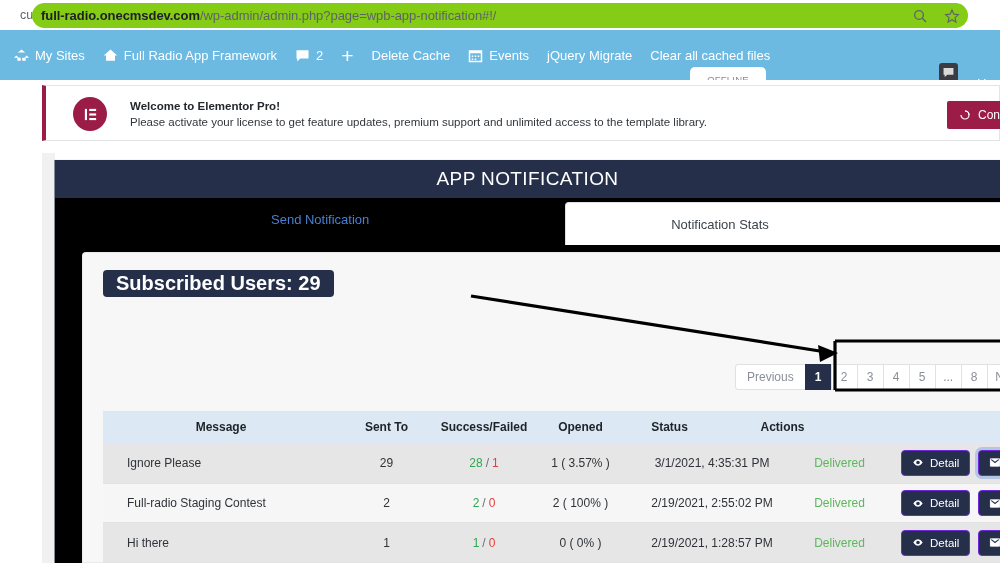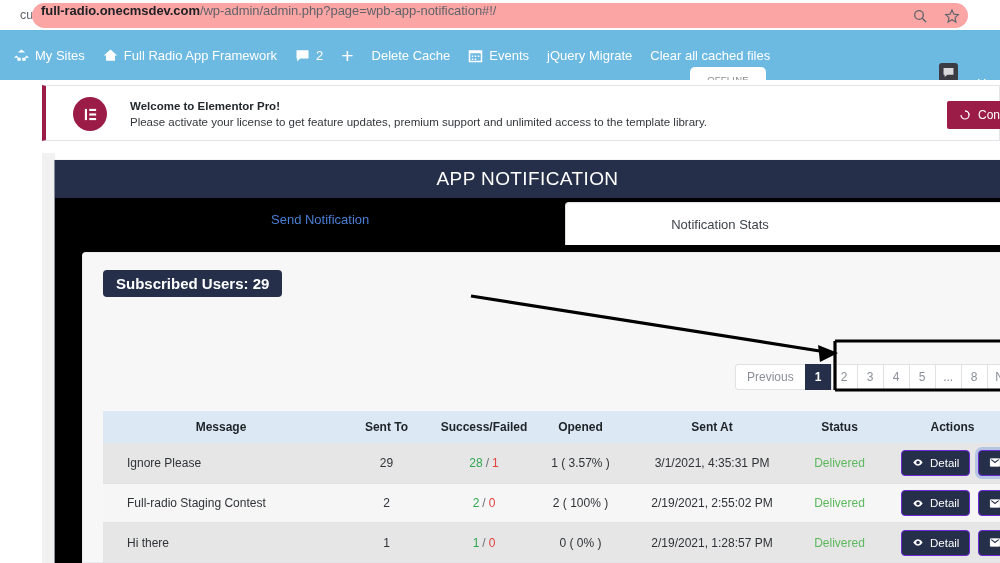--- a/index.html
+++ b/index.html
@@ -19,22 +19,22 @@
     background: #ffffff;
     display: flex; align-items: center;
   }
   .sec-label {
     font-size: 12.5px; color: #5f6368; padding-left: 20px; padding-right: 9px;
     letter-spacing: .1px; white-space: nowrap;
   }
   .sec-divider { width: 1px; height: 17px; background: #cfd2d6; }
   .omnibox {
     position: absolute; left: 32px; top: 3px; width: 936px; height: 25px;
-    background: #fca5a5; border-radius: 13px;
-    display: flex; align-items: flex-start;
+    background: #84cc16; border-radius: 13px;
+    display: flex; align-items: center;
   }
   .url-text {
     font-size: 13px; color: #5f6368; white-space: nowrap; overflow: hidden;
     padding-left: 9px; letter-spacing: -.05px;
   }
   .url-text b { color: #202124; font-weight: 700; }
   .omni-icons { position:absolute; right: 8px; top: 0; height:25px; display:flex; align-items:center; gap:16px; }
   .omni-ico { width: 16px; height: 16px; color: #5f6368; display:block; }
 
   
@@ -145,21 +145,21 @@
     position: absolute; left: 27px; top: 92px; width: 918px; height: 311px;
     background: #f7f7f8;
     border: 1px solid #e9eaec; border-right: none;
     border-radius: 4px 0 0 0;
   }
   .subs-badge {
     position: absolute; left: 20px; top: 17px;
     height: 27px; padding: 0 13px;
     background: #252f4a; color: #ffffff; border-radius: 4px;
     display: flex; align-items: center;
-    font-size: 15px; font-weight: 700; white-space: nowrap;
+    font-size: 20px; font-weight: 700; white-space: nowrap;
   }
   
   .pagination {
     position: absolute; left: 652px; top: 111px;
     display: flex; align-items: stretch; height: 26px;
     border-radius: 3px; overflow: hidden;
   }
   .pg {
     min-width: 26px; padding: 0 7px; height: 26px;
     background: #ffffff; border: 1px solid #dfe1e5; border-right: none;
@@ -338,21 +338,20 @@
         <div class="pg">8</div>
         <div class="pg">N</div>
       </div>
 
       <div class="tbl">
         <div class="trow head">
           <div class="tcell c-msg">Message</div>
           <div class="tcell c-sent">Sent To</div>
           <div class="tcell c-sf">Success/Failed</div>
           <div class="tcell c-open">Opened</div>
-          <div class="tcell c-at">Sent At</div>
           <div class="tcell c-stat">Status</div>
           <div class="tcell c-act" style="justify-content:center;padding-left:0;">Actions</div>
         </div>
         <div id="rows-host">
             <div class="trow odd">
               <div class="tcell c-msg">Ignore Please</div>
               <div class="tcell c-sent">29</div>
               <div class="tcell c-sf">
                 <span class="ok">28</span>
                 <span class="slash">/</span>

